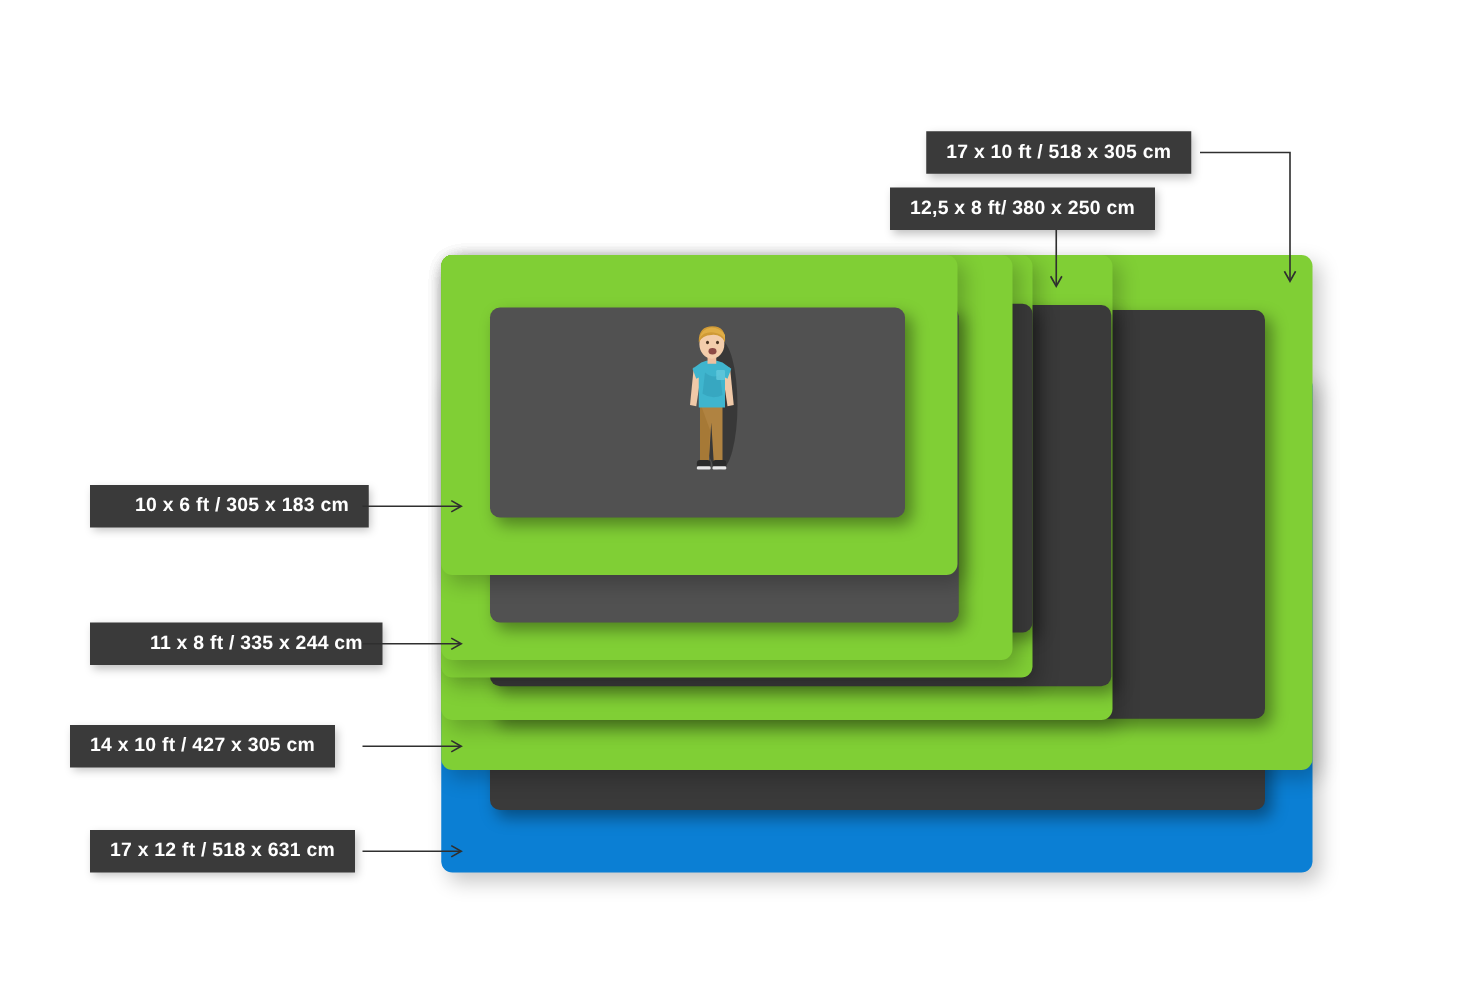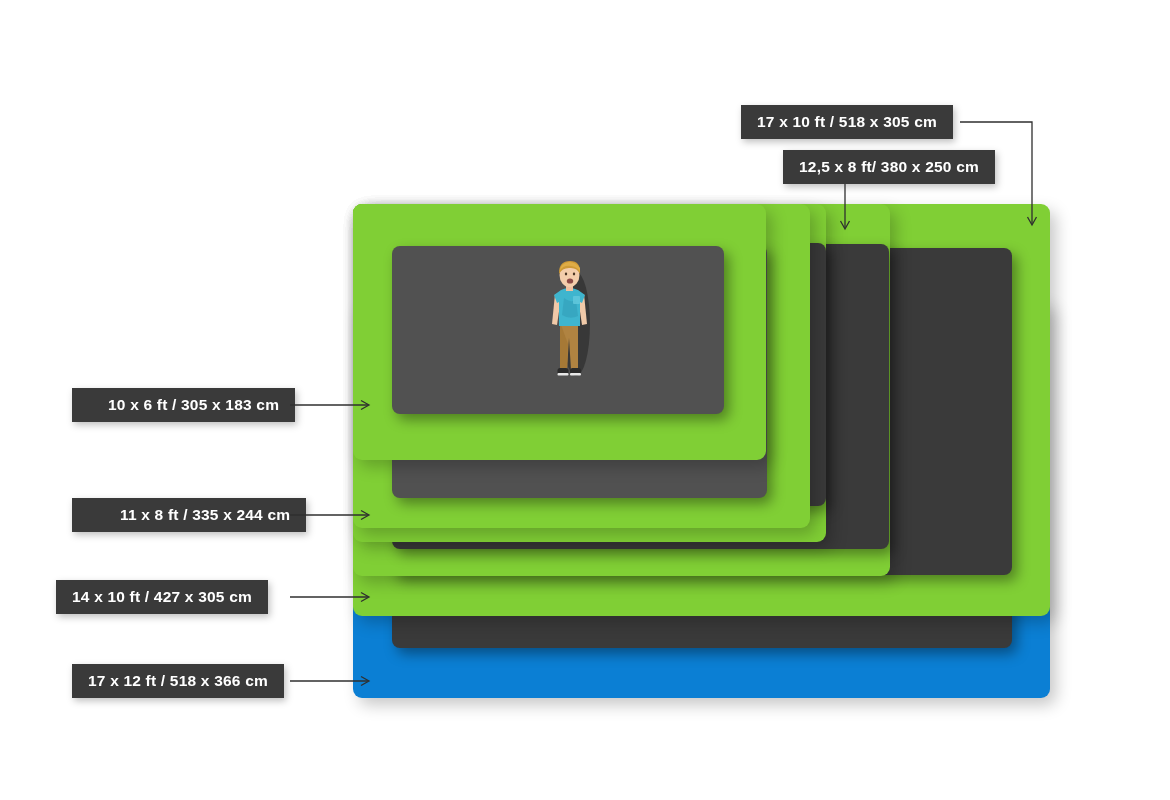--- a/index.html
+++ b/index.html
@@ -127,38 +127,38 @@
       <ellipse cx="26" cy="16" rx="1.2" ry="1.4" fill="#4a3523"></ellipse>
       <ellipse cx="34" cy="16" rx="1.2" ry="1.4" fill="#4a3523"></ellipse>
       <ellipse cx="30" cy="23" rx="3.2" ry="2.6" fill="#8d4a45"></ellipse>
     </svg>
   </div>
 
   <div class="label" style="left:741px; top:105px;">
     <span>17 x 10 ft / 518 x 305 cm</span>
   </div>
 
-  <div class="label" style="left:783px; top:150px;">
+  <div class="label" style="left:712px; top:150px;">
     <span>12,5 x 8 ft/ 380 x 250 cm</span>
   </div>
 
   <div class="label" style="left:72px; top:388px;padding-left:36px;">
     <span>10 x 6 ft / 305 x 183 cm</span>
   </div>
 
   <div class="label" style="left:72px; top:498px;padding-left:48px;">
     <span>11 x 8 ft / 335 x 244 cm</span>
   </div>
 
   <div class="label" style="left:56px; top:580px;">
     <span>14 x 10 ft / 427 x 305 cm</span>
   </div>
 
   <div class="label" style="left:72px; top:664px;">
-    <span>17 x 12 ft / 518 x 366 cm</span>
+    <span>17 x 12 ft / 518 x 631 cm</span>
   </div>
 
   <svg class="conn" style="left:960px; top:112px; width:90px; height:125px;">
     <polyline points="0,10 72,10 72,112"></polyline>
     <polyline class="head" points="67.5,105 72,113 76.5,105"></polyline>
   </svg>
 
   <svg class="conn" style="left:835px; top:184px; width:22px; height:52px;">
     <line x1="10" y1="0" x2="10" y2="44"></line>
     <polyline class="head" points="5.5,37 10,45 14.5,37"></polyline>

